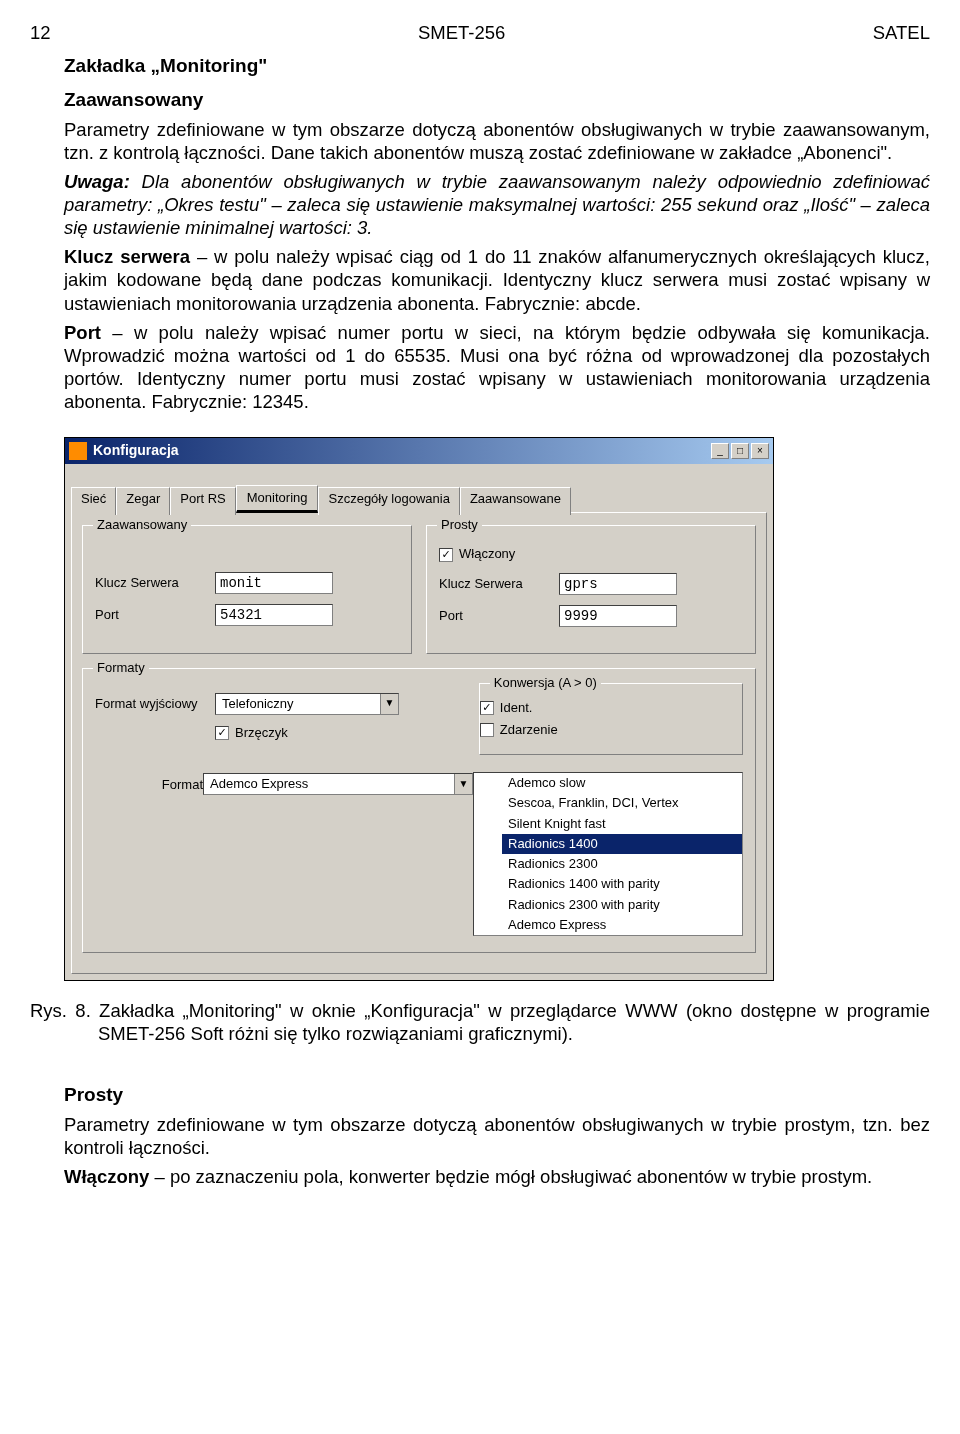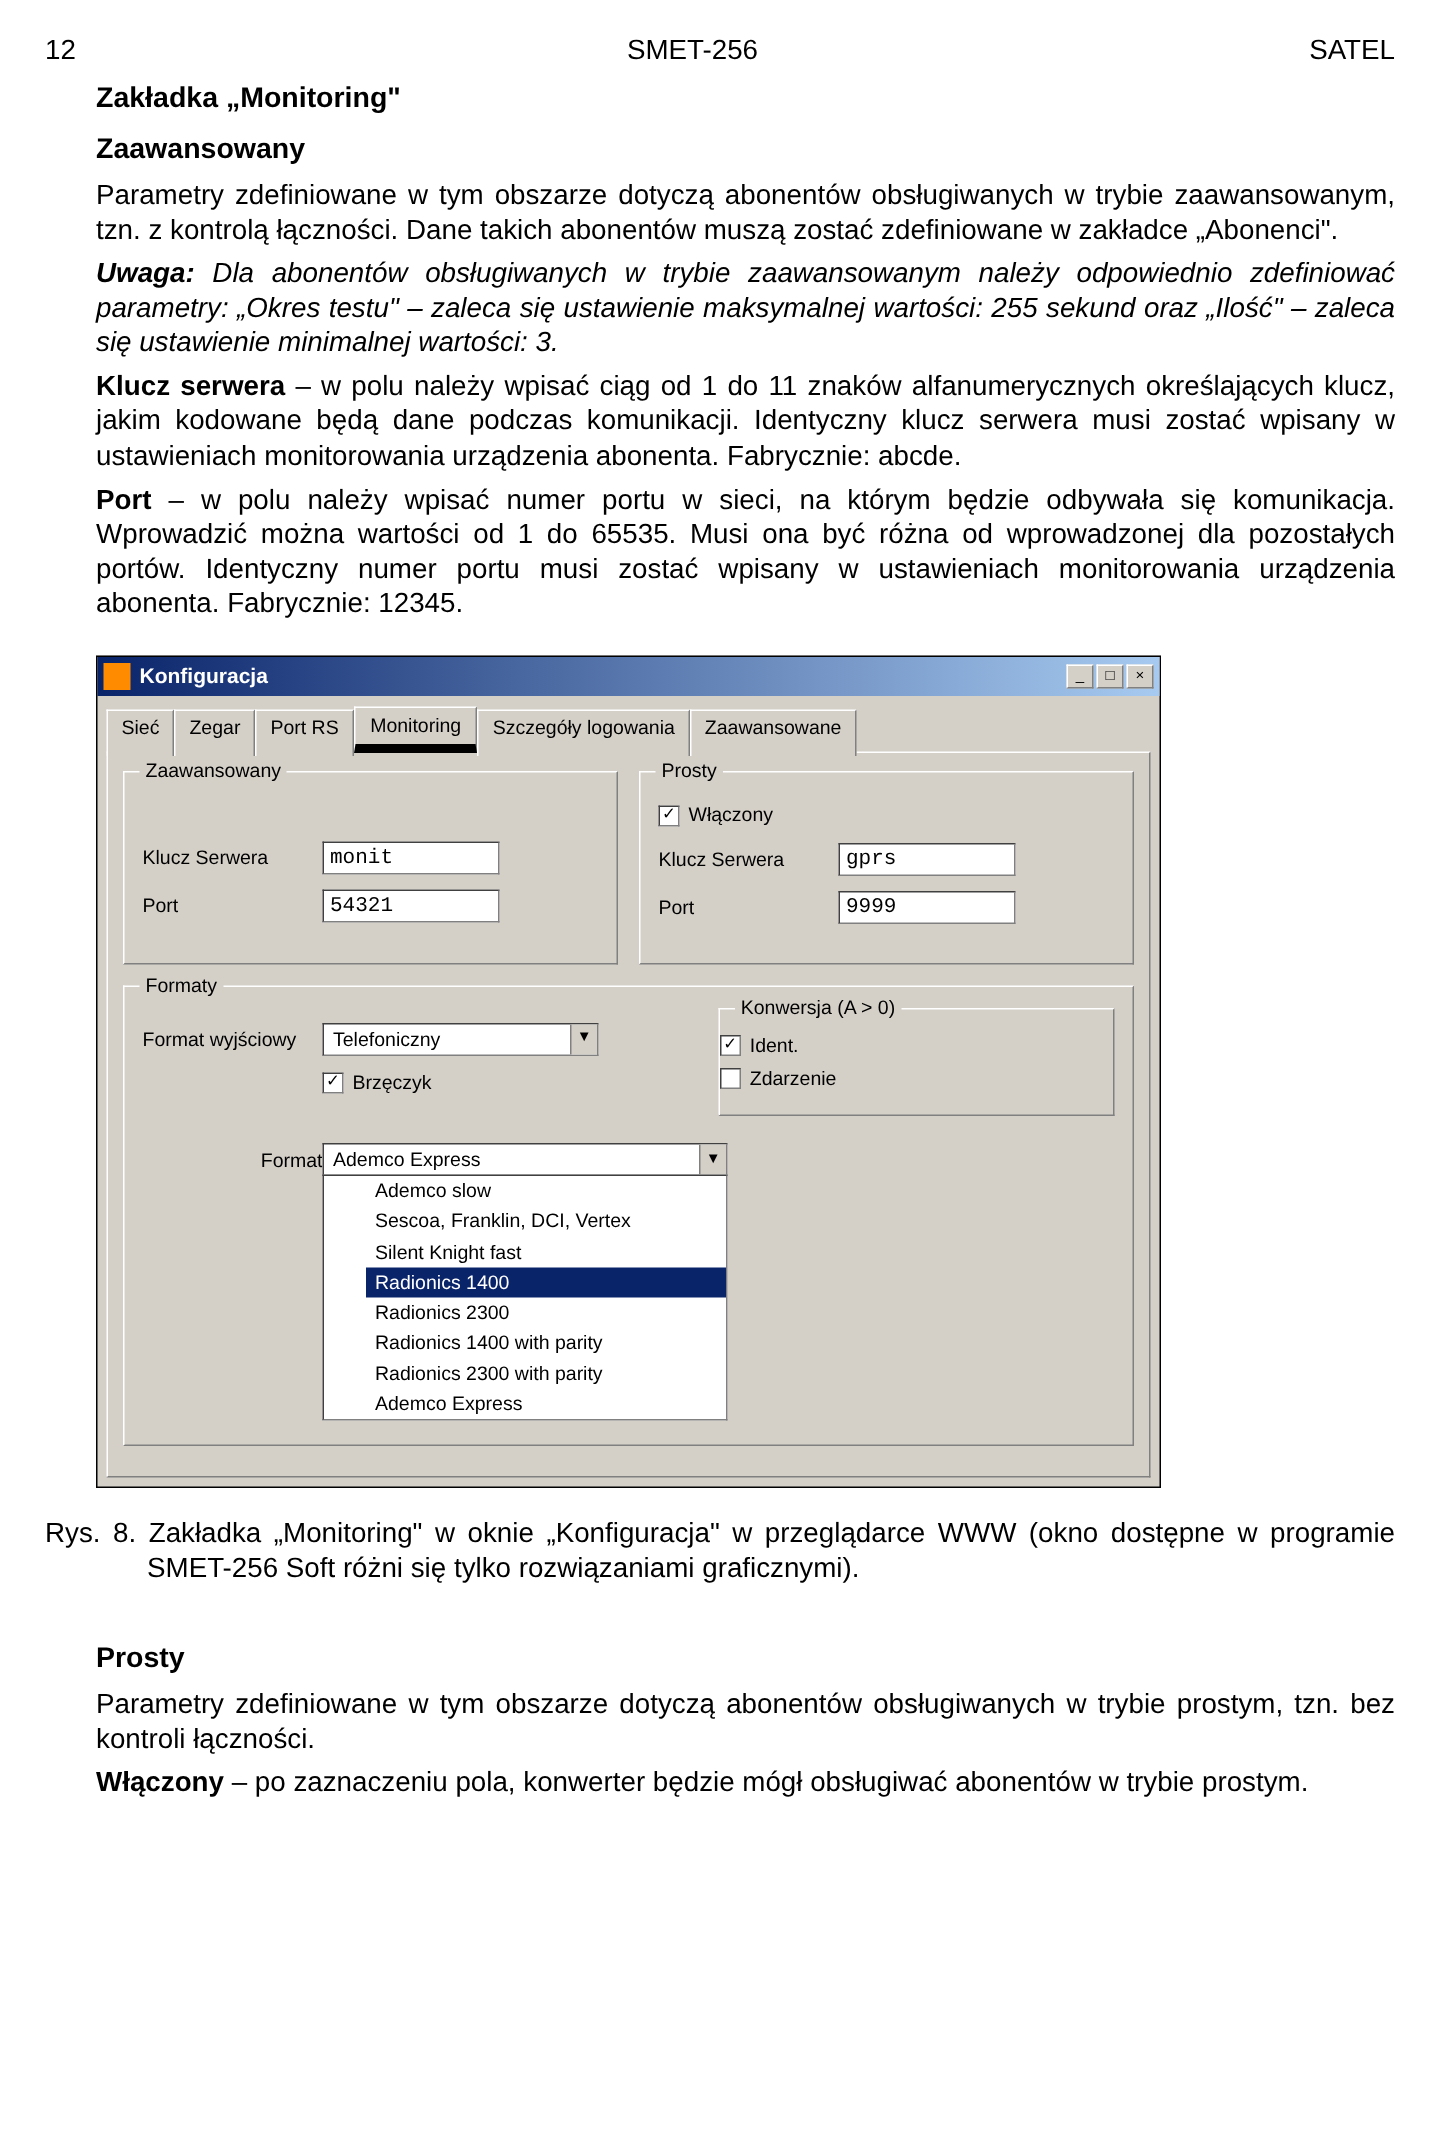--- a/index.html
+++ b/index.html
@@ -57,37 +57,37 @@
   .win-btn {
     width: 18px; height: 16px;
     background: #d4d0c8;
     border: 1px solid #808080;
     border-top-color:#fff; border-left-color:#fff;
     font-size: 10px; line-height: 14px; text-align: center;
     color:#000;
   }
   .tabstrip {
     display:flex;
-    padding: 6px 6px 0 6px;
+    padding: 20px 6px 0 6px;
     gap:0;
     border-bottom: none;
   }
   .tab {
     padding: 4px 10px;
     background: #d4d0c8;
     border: 1px solid #808080;
     border-bottom: none;
     border-top-color:#fff; border-left-color:#fff;
     font-size: 13px;
     position:relative;
     top:1px;
   }
   .tab.active {
     background: #d4d0c8;
-    border-bottom: 6px solid #000000;
+    border-bottom: 3px solid #000000;
     z-index:2;
   }
   .tab.inactive { top:3px; padding:3px 9px; }
   .tab-panel {
     border: 1px solid #fff;
     border-right-color:#808080; border-bottom-color:#808080;
     margin: 0 6px 6px 6px;
     padding: 12px 10px 20px 10px;
     background:#d4d0c8;
   }
@@ -150,21 +150,21 @@
     border:1px solid #808080;
     border-top-color:#404040; border-left-color:#404040;
     font-size:13px;
     width: 270px;
     margin-top: -1px;
   }
   .listbox .opt { padding:2px 6px;margin-left:28px; }
   .listbox .opt.selected { background:#0a246a; color:#fff; }
   .format-row { display:flex; align-items:flex-start; margin-top:18px; }
   .format-row > label { width:120px; font-size:13px; padding-top:4px;text-align:right; }
-  .format-col { display:flex; flex-direction:column; }
+  .format-col { display:flex; flex-direction:row; }
 </style>
 </head>
 <body>
 
 <div class="header-row">
   <span>12</span>
   <span>SMET-256</span>
   <span>SATEL</span>
 </div>
 

